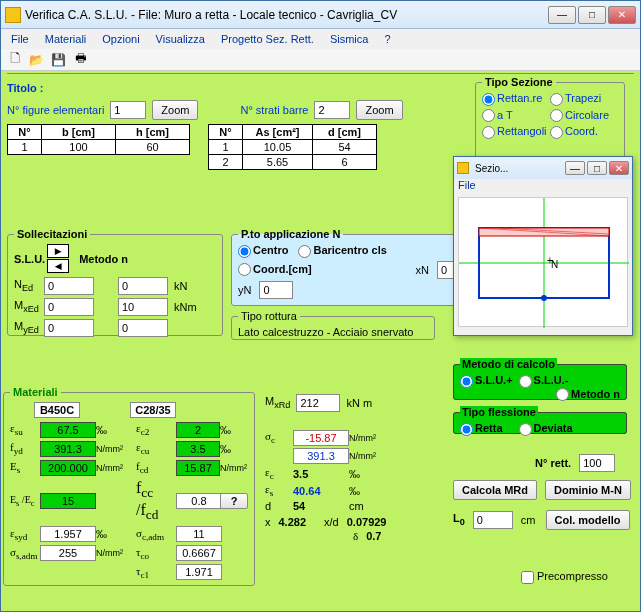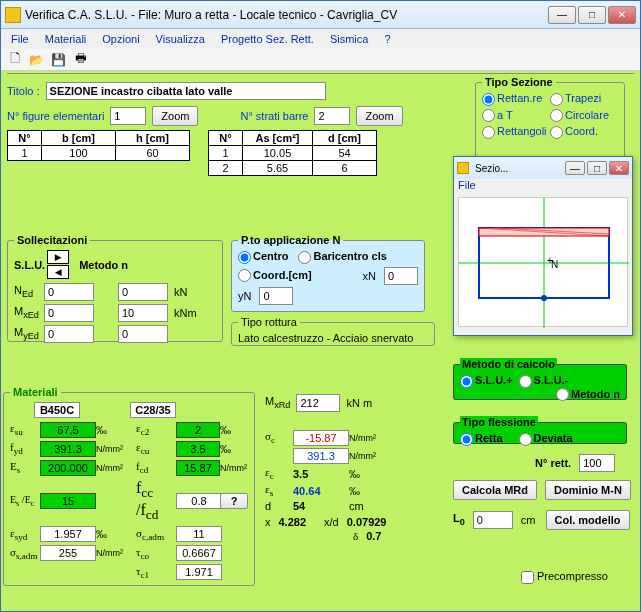--- a/index.html
+++ b/index.html
@@ -77,22 +77,21 @@
     <span class="tool-ico">🗋</span>
     <span class="tool-ico" style="color:#c90">📂</span>
     <span class="tool-ico" style="color:#33c">💾</span>
     <span class="tool-ico">🖶</span>
   </div>
   <div class="divider"></div>
 
   <div class="content">
 
     <div class="row" style="gap:6px;">
-      <span class="lbl" style="font-weight:normal;">Titolo :</span>
-      <input class="txt-in" style="width: 280px; font-weight: bold;" value="SEZIONE incastro cibatta lato valle">
+      <span class="lbl" style="font-weight:bold;">Titolo :</span>
       <div style="flex:1"></div>
     </div>
 
     <div class="row" style="margin-top:6px; gap:6px;">
       <span class="lbl">N° figure elementari</span>
       <input class="txt-in" style="width: 36px;" value="1">
       <button class="btn">Zoom</button>
       <div style="width:30px"></div>
       <span class="lbl">N° strati barre</span>
       <input class="txt-in" style="width: 36px;" value="2">
@@ -173,21 +172,21 @@
 
           <span class="lbl-black"><span>M</span><sub>yEd</sub></span>
           <input class="txt-in" style="width: 50px;" value="0">
           <span></span>
           <input class="txt-in" style="width: 50px;" value="0">
           <span></span>
         </div>
       </fieldset>
 
       <div style="display:flex; flex-direction:column; gap:4px;">
-        <fieldset class="cyan" style="width:194px; height:78px;">
+        <fieldset class="cyan" style="width:247px; height:78px;">
           <legend class="lbl-black" style="font-weight:bold;">P.to applicazione N</legend>
           <div class="row" style="gap:10px;">
             <label class="radio-lbl-black"><input type="radio" checked="" style=""><span>Centro</span></label>
             <label class="radio-lbl-black"><input type="radio" style=""><span>Baricentro cls</span></label>
           </div>
           <div class="row" style="gap:8px; margin-top:3px;">
             <label class="radio-lbl-black"><input type="radio" style=""><span>Coord.[cm]</span></label>
             <div style="flex:1"></div>
             <span class="lbl-black">xN</span>
             <input class="txt-in" style="width: 34px;" value="0">
@@ -208,21 +207,21 @@
       <legend>Metodo di calcolo</legend>
       <div class="row" style="gap:6px;">
         <label class="radio-lbl-black"><input type="radio" checked="" style=""><span>S.L.U.+</span></label>
         <label class="radio-lbl-black"><input type="radio" style=""><span>S.L.U.-</span></label>
       </div>
       <div class="row" style="justify-content:flex-end;">
         <label class="radio-lbl-black"><input type="radio" style=""><span>Metodo n</span></label>
       </div>
     </fieldset>
 
-    <fieldset class="greenbg" style="position:absolute; top:340px; left:452px; width:174px; height:28px;">
+    <fieldset class="greenbg" style="position:absolute; top:330px; left:452px; width:174px; height:28px;">
       <legend>Tipo flessione</legend>
       <div class="row" style="gap:16px;">
         <label class="radio-lbl-black"><input type="radio" checked="" style=""><span>Retta</span></label>
         <label class="radio-lbl-black"><input type="radio" style=""><span>Deviata</span></label>
       </div>
     </fieldset>
 
     <div style="position:absolute; top:378px; left:534px;" class="row">
       <span class="lbl-black" style="font-weight:bold;">N° rett.</span>
       <input class="txt-in" style="width: 36px; margin-left: 4px;" value="100">

